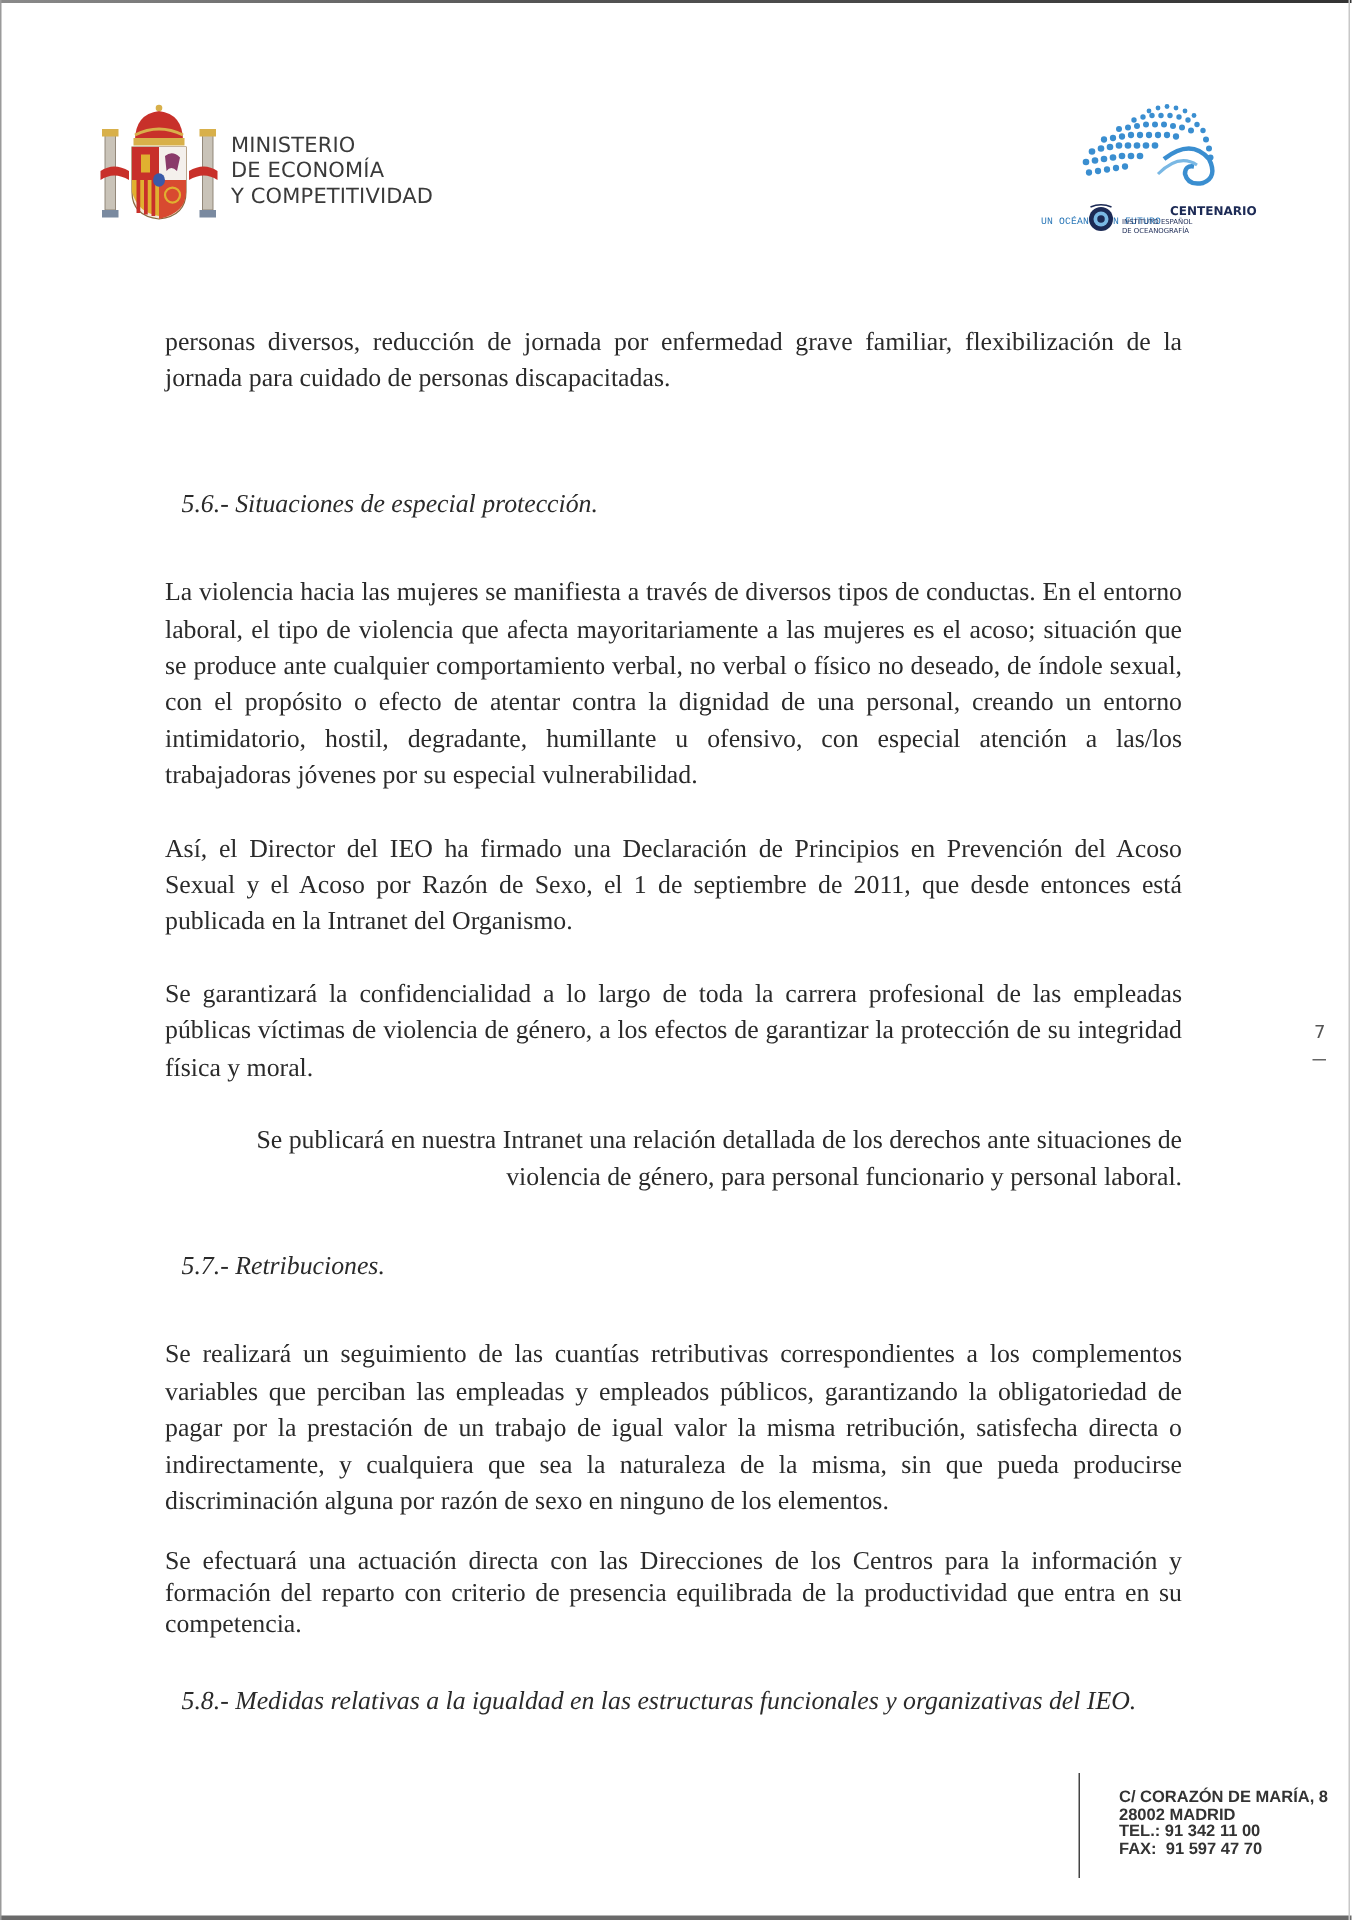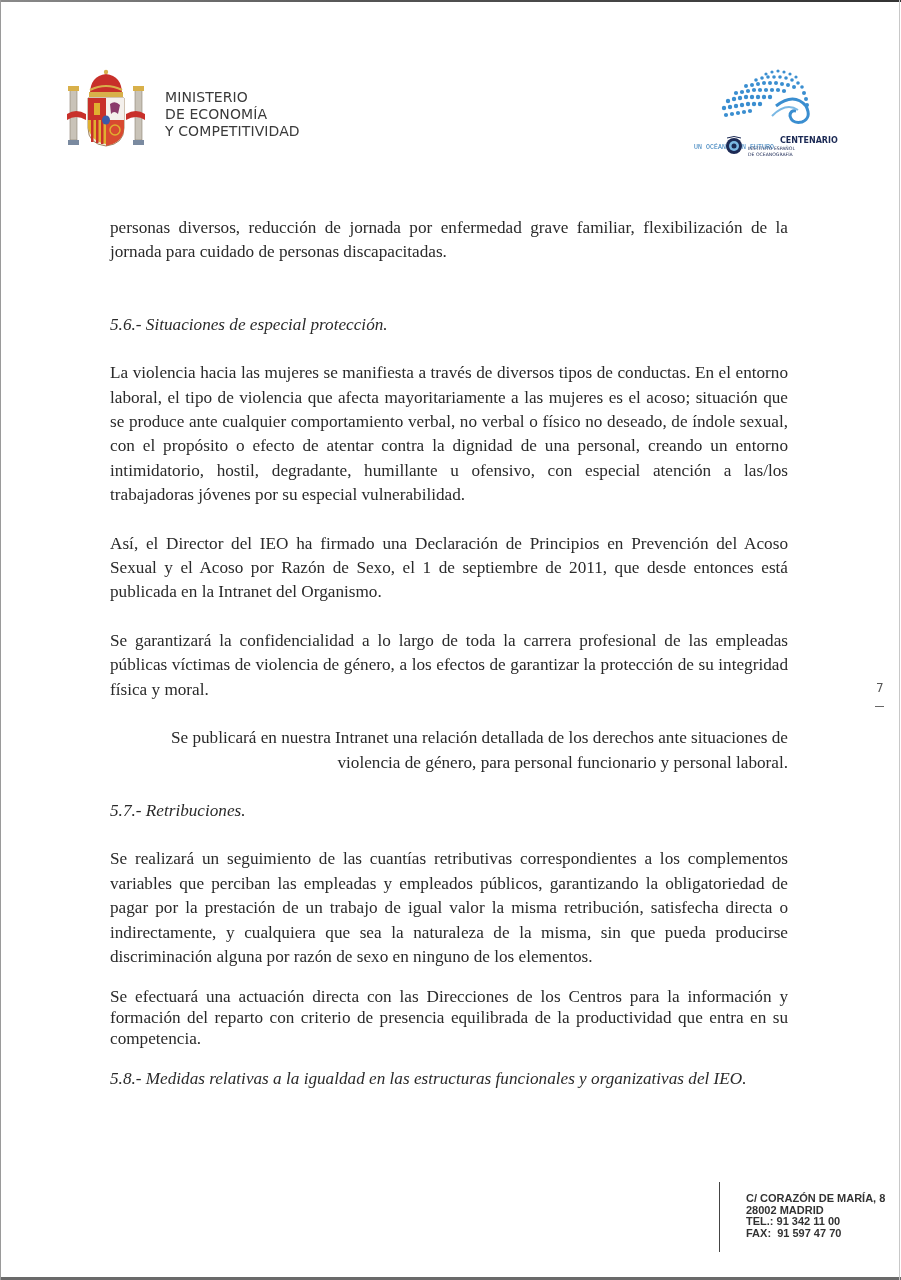--- a/index.html
+++ b/index.html
@@ -9,33 +9,33 @@
       font-family: "Liberation Serif", "DejaVu Serif", serif;
       color: #2a2a2a;
     }
     .scan-top { position: absolute; left: 0; top: 0; width: 901px; height: 2px; background: linear-gradient(to right, #8a8a8a, #555 40%, #333 100%); }
     .scan-bottom { position: absolute; left: 0; bottom: 0; width: 901px; height: 3px; background: #6a6a6a; }
     .scan-left { position: absolute; left: 0; top: 0; width: 1px; height: 1280px; background: #9a9a9a; }
     .scan-right { position: absolute; right: 1px; top: 0; width: 1px; height: 1280px; background: #c8c8c8; }
 
     
     .crest { position: absolute; left: 66px; top: 68px; width: 80px; height: 82px; }
-    .ministry { position: absolute; left: 165px; top: 89px; font-family: "DejaVu Sans", "Liberation Sans", sans-serif; font-size: 14px; line-height: 17px; color: #3a3a3a; letter-spacing: 0.1px; }
+    .ministry { position: absolute; left: 154px; top: 89px; font-family: "DejaVu Sans", "Liberation Sans", sans-serif; font-size: 14px; line-height: 17px; color: #3a3a3a; letter-spacing: 0.1px; }
     .ministry div { white-space: nowrap; }
 
     .ieo-logo { position: absolute; left: 716px; top: 66px; width: 110px; height: 110px; }
     .ieo-slogan { position: absolute; left: 694px; top: 123px; font-family: Liberation Mono, monospace; font-size: 6.5px; color: #2c78b8; white-space: nowrap; letter-spacing: 0.1px; margin-top: 21px; }
     .ieo-emblem { position: absolute; left: 724px; top: 135px; width: 20px; height: 20px; }
     .ieo-centenario { position: absolute; left: 780px; top: 136px; font-family: "DejaVu Sans", "Liberation Sans", sans-serif; font-weight: bold; font-size: 8px; color: #1c2a55; white-space: nowrap; }
     .ieo-inst { position: absolute; left: 748px; top: 146px; font-family: "DejaVu Sans", "Liberation Sans", sans-serif; font-size: 4.6px; line-height: 5.5px; color: #1c2a55; white-space: nowrap; }
 
     
     .content { position: absolute; left: 110px; top: 216px; width: 678px; }
     .para { font-size: 17.2px; line-height: 24.4px; text-align: justify; margin: 0; }
-    .heading { font-size: 17.2px; line-height: 24.4px; font-style: italic; margin: 0; }
+    .heading { font-size: 17.2px; line-height: 24.4px; font-style: italic; margin: 11px; }
 
     
     .pagenum { position: absolute; left: 876px; top: 681px; font-family: "DejaVu Sans", "Liberation Sans", sans-serif; font-size: 12px; color: #555; }
     .pagedash { position: absolute; left: 875px; top: 706px; width: 9px; height: 1px; background: #666; }
 
     
     .footer-rule { position: absolute; left: 719px; top: 1182px; width: 1px; height: 70px; background: #444; }
     .footer-addr { position: absolute; left: 746px; top: 1193px; font-family: "Liberation Sans", "DejaVu Sans", sans-serif; font-size: 11px; line-height: 11.5px; color: #333; white-space: nowrap; font-weight: bold; }
   </style>
 </head>

